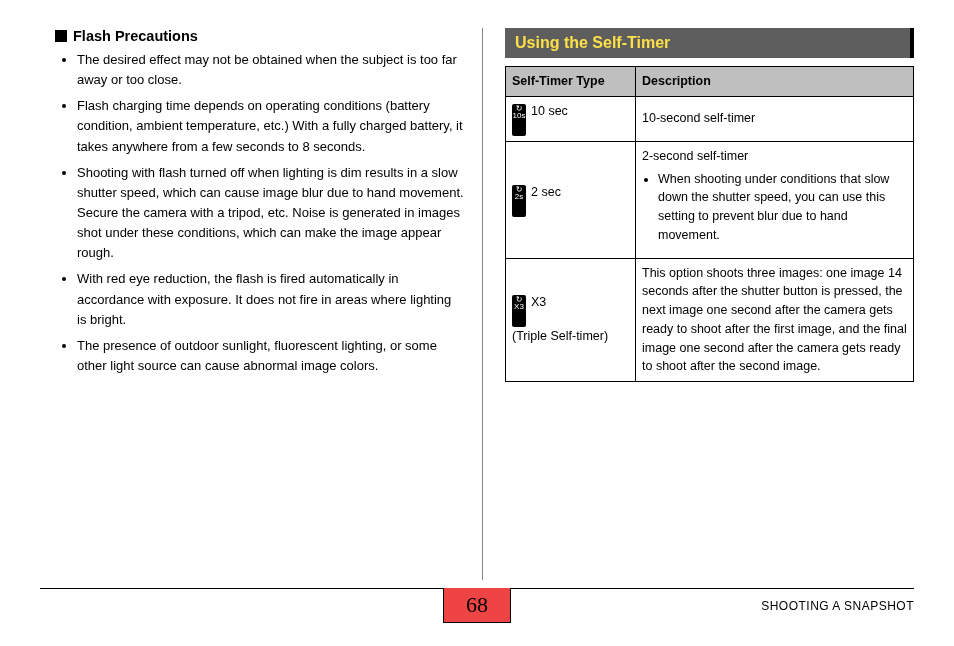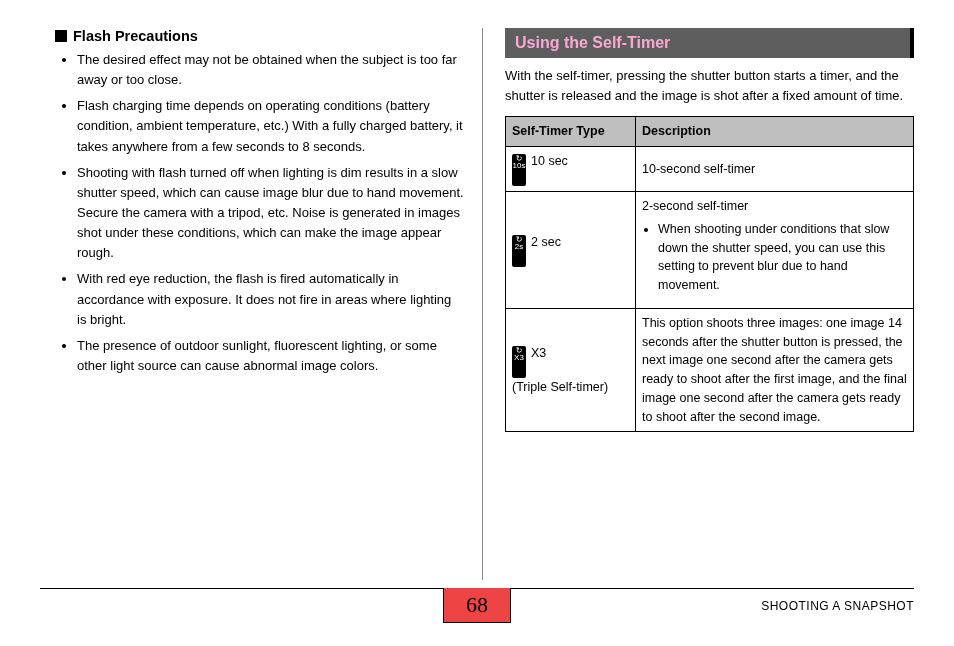--- a/index.html
+++ b/index.html
@@ -45,21 +45,21 @@
     margin: 0;
     padding: 0 0 0 22px;
     list-style: disc;
   }
   ul.bullets > li {
     margin: 0 0 6px 0;
     line-height: 1.55;
   }
   .section-bar {
     background: #5e5e5e;
-    color: #f9a8d4;
+    color: #fde047;
     font-weight: bold;
     font-size: 16px;
     padding: 6px 10px;
     border-right: 4px solid #000;
     margin-bottom: 8px;
   }
   .intro {
     line-height: 1.55;
     margin-bottom: 10px;
   }
@@ -147,21 +147,20 @@
       <li>The desired effect may not be obtained when the subject is too far away or too close.</li>
       <li>Flash charging time depends on operating conditions (battery condition, ambient temperature, etc.) With a fully charged battery, it takes anywhere from a few seconds to 8 seconds.</li>
       <li>Shooting with flash turned off when lighting is dim results in a slow shutter speed, which can cause image blur due to hand movement. Secure the camera with a tripod, etc. Noise is generated in images shot under these conditions, which can make the image appear rough.</li>
       <li>With red eye reduction, the flash is fired automatically in accordance with exposure. It does not fire in areas where lighting is bright.</li>
       <li>The presence of outdoor sunlight, fluorescent lighting, or some other light source can cause abnormal image colors.</li>
     </ul>
   </div>
 
   <div class="col col-right">
     <div class="section-bar">Using the Self-Timer</div>
-    <div class="intro">With the self-timer, pressing the shutter button starts a timer, and the shutter is released and the image is shot after a fixed amount of time.</div>
 
     <table class="opt">
       <tbody>
           <tr>
         <th class="type-col">Self-Timer Type</th>
         <th>Description</th>
       </tr>
       <tr>
         <td>
           <span class="ticn">10s</span><span>10 sec</span>

